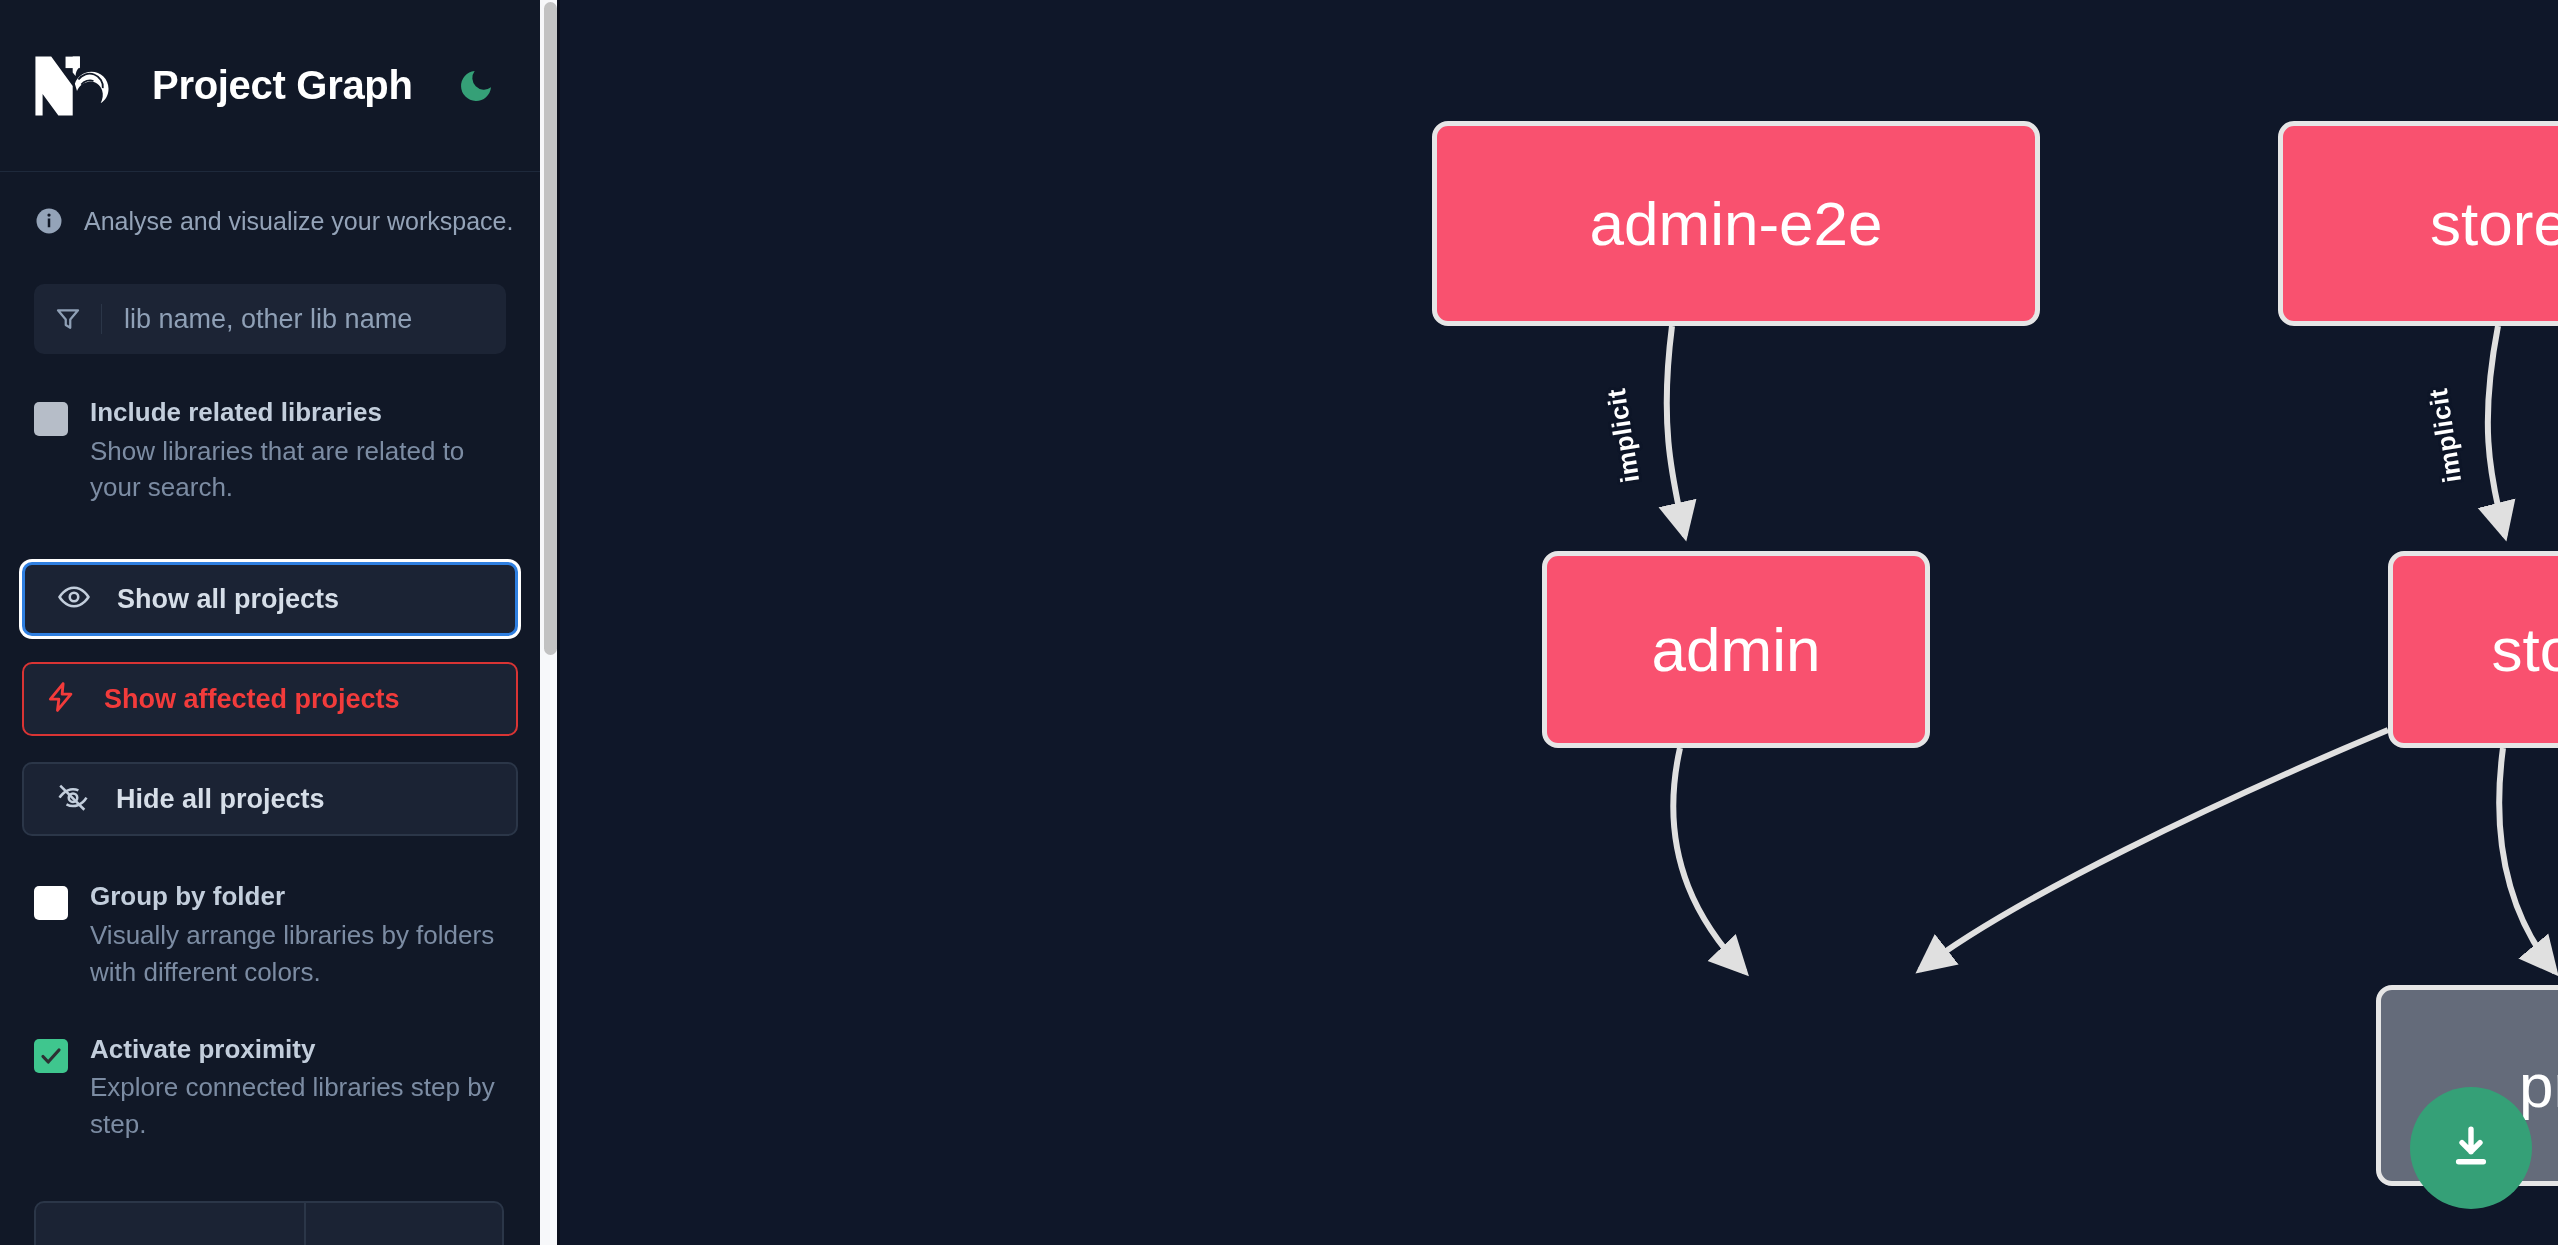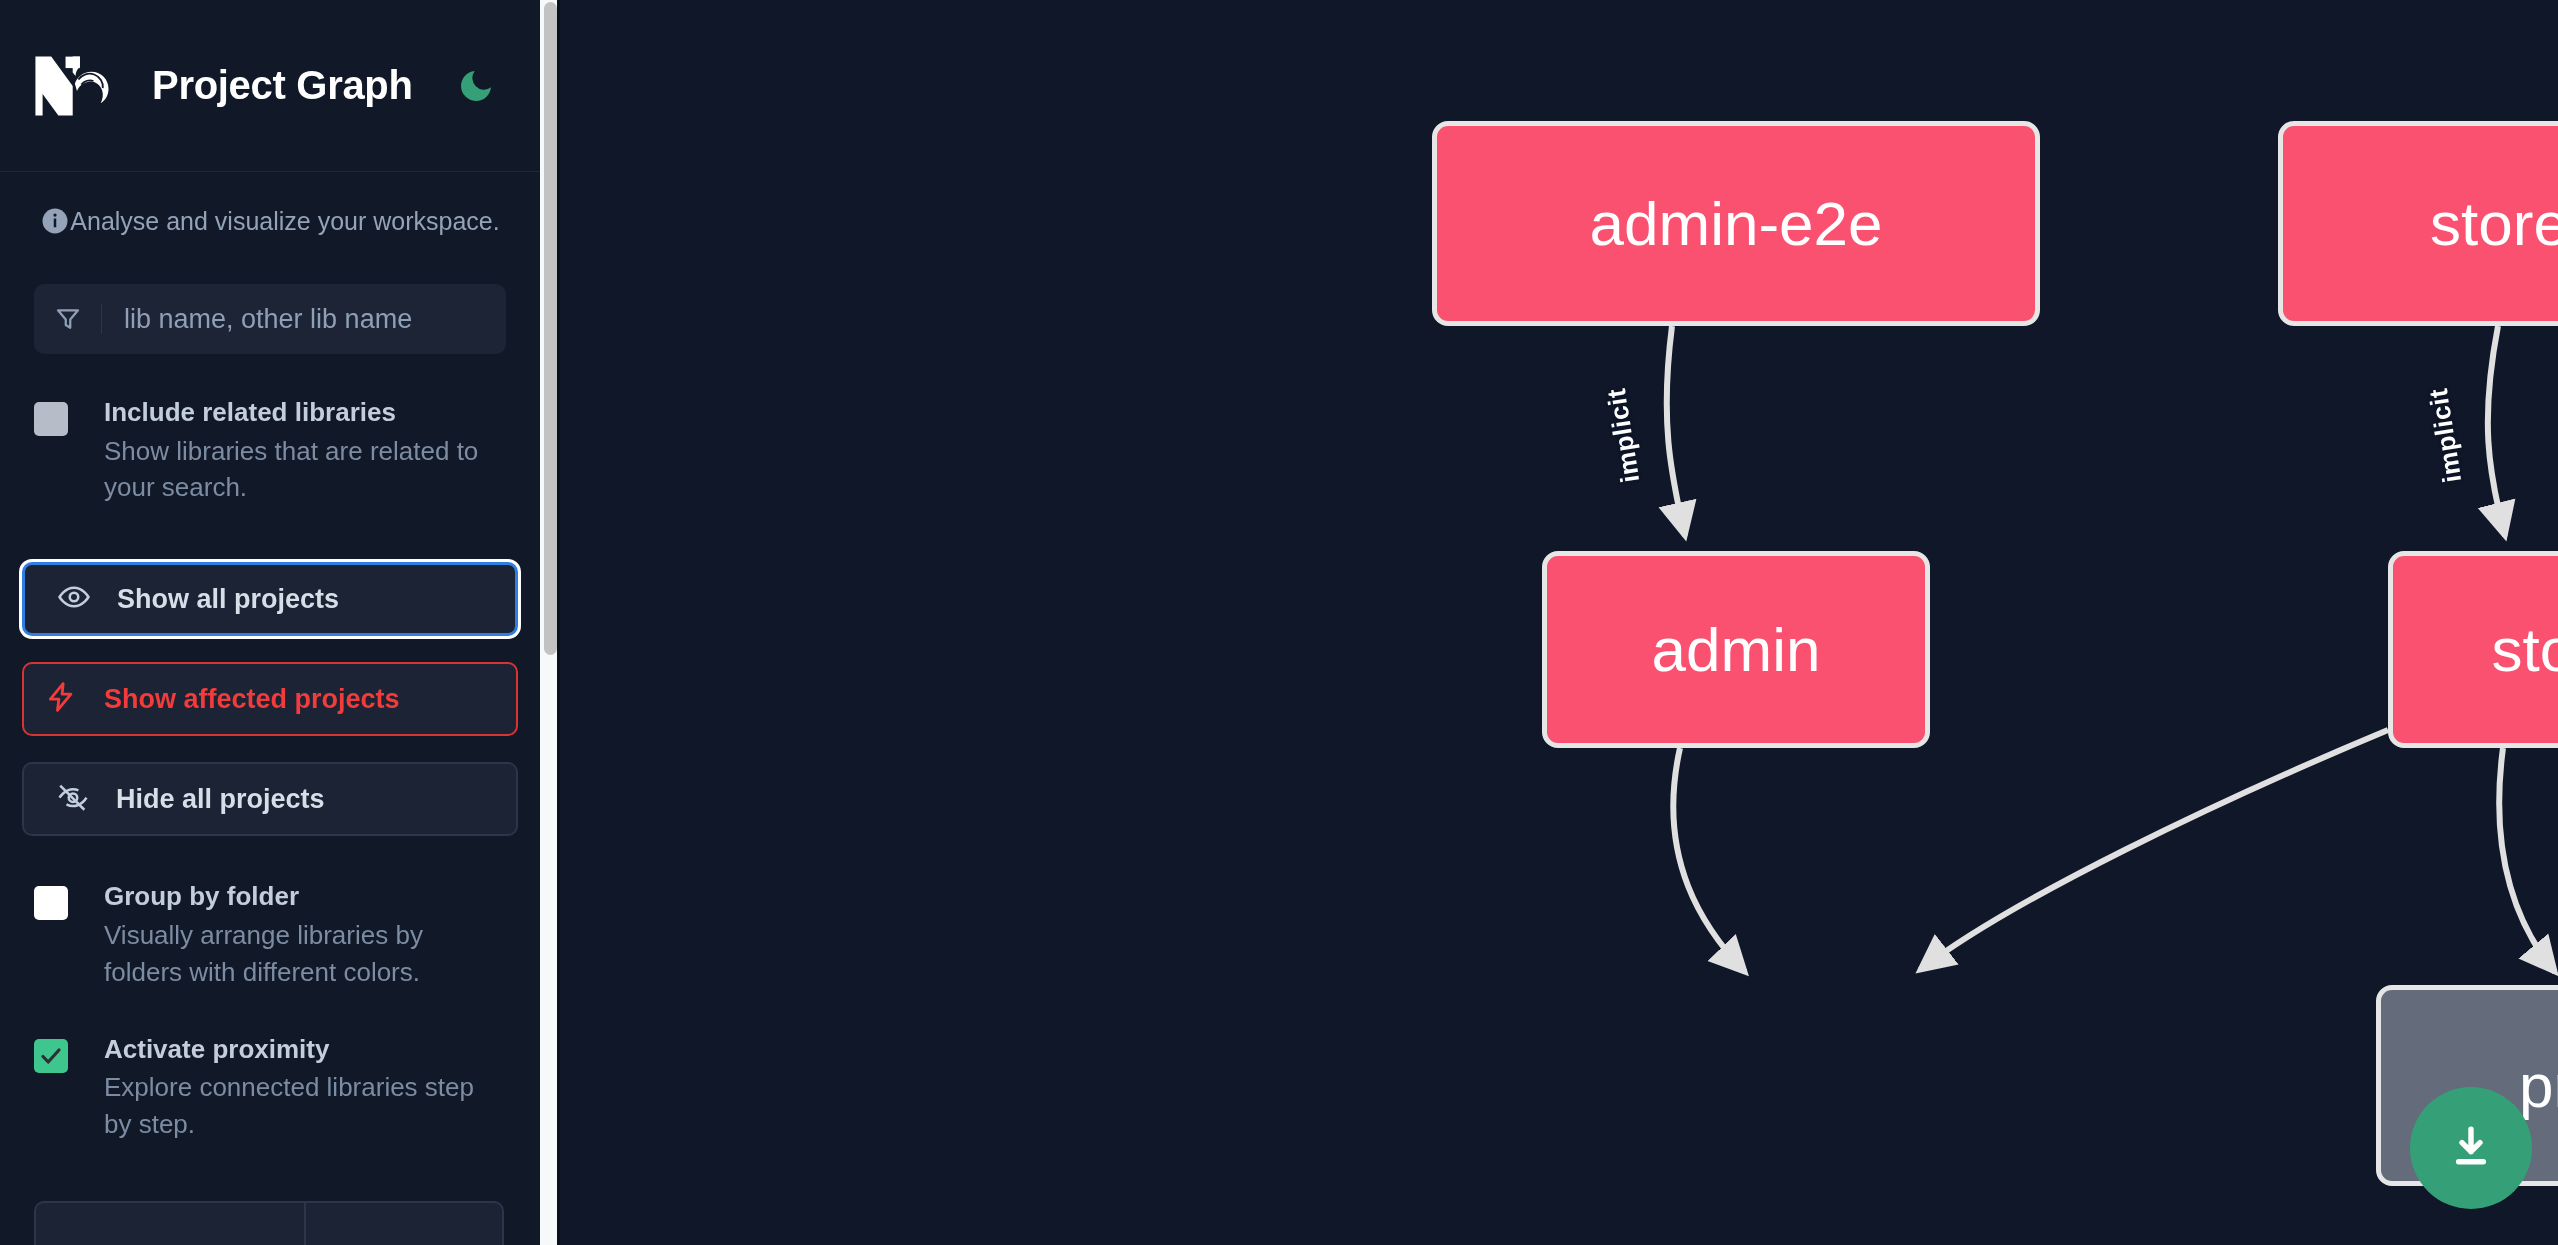--- a/index.html
+++ b/index.html
@@ -38,23 +38,22 @@
     white-space: nowrap;
   }
   .theme-toggle {
     margin-left: 40px;
     width: 46px; height: 46px;
     display: flex; align-items: center; justify-content: center;
     cursor: pointer;
   }
 
   .sb-tagline {
-    display: flex; align-items: center; 
+    display: flex; align-items: center; gap: 20px;
     padding: 34px 34px 0 34px;
-    justify-content: center;
   }
   .info-icon { flex: 0 0 auto; width: 30px; height: 30px; }
   .sb-tagline span {
     color: #94A3B8; font-size: 25px; white-space: nowrap;
   }
 
   .filter-wrap {
     margin: 48px 34px 0 34px;
     height: 70px;
     background: #1C2435;
@@ -71,21 +70,21 @@
     flex: 1 1 auto;
     background: transparent;
     border: 0; outline: none;
     color: #CBD5E1;
     font-family: "Liberation Sans", sans-serif;
     font-size: 27px;
     padding: 0 22px;
   }
   .filter-input::placeholder { color: #8FA0B6; }
 
-  .opt-row { display: flex; align-items: flex-start; padding: 0 34px; gap: 36px; }
+  .opt-row { display: flex; align-items: flex-start; padding: 0 34px; gap: 22px; }
   .opt-row.r1 { margin-top: 42px; }
   .opt-row.r2 { margin-top: 44px; }
   .opt-row.r3 { margin-top: 42px; }
   .cbox {
     flex: 0 0 auto;
     width: 34px; height: 34px;
     border-radius: 5px;
     margin-top: 6px;
     position: relative;
   }

